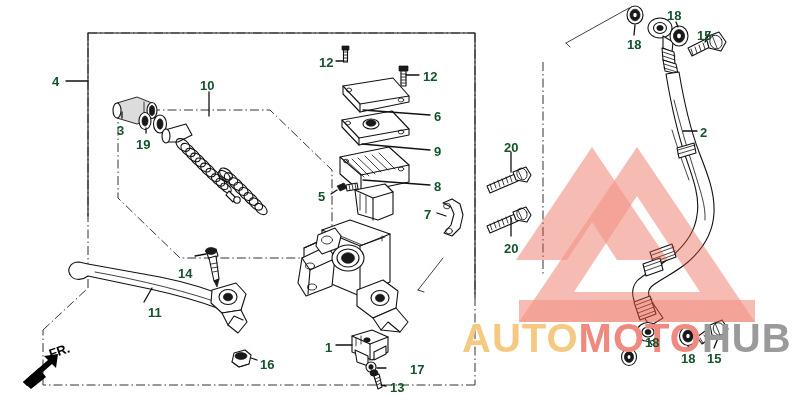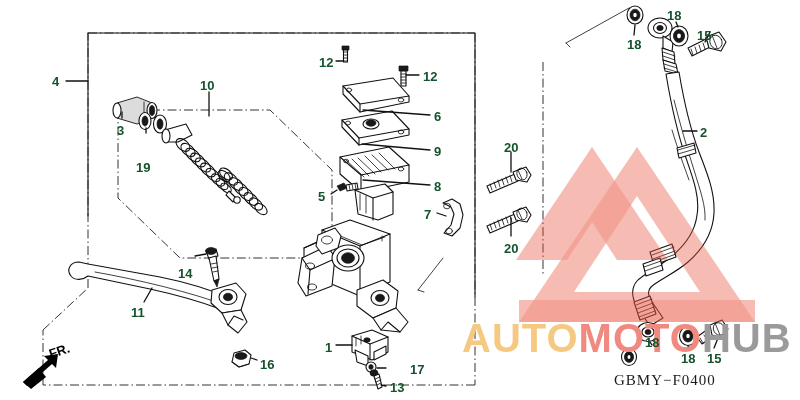--- a/index.html
+++ b/index.html
@@ -472,42 +472,41 @@
   <div id="watermark">
     <div class="wm-text">
       <span class="wm-a">AUTO</span><span class="wm-m">MOTO</span><span class="wm-h">HUB</span>
     </div>
   </div>
 
   <div id="callout-layer">
       <div class="callout" style="left: 52px; top: 75px;">4</div>
       <div class="callout" style="left: 200px; top: 79px;">10</div>
       <div class="callout" style="left: 117px; top: 124px;">3</div>
-      <div class="callout" style="left: 136px; top: 138px; margin-top: 23px;">19</div>
+      <div class="callout" style="left: 136px; top: 138px;">19</div>
       <div class="callout" style="left: 319px; top: 56px;">12</div>
       <div class="callout" style="left: 423px; top: 70px;">12</div>
       <div class="callout" style="left: 434px; top: 110px;">6</div>
       <div class="callout" style="left: 434px; top: 145px;">9</div>
       <div class="callout" style="left: 434px; top: 180px;">8</div>
       <div class="callout" style="left: 318px; top: 190px;">5</div>
       <div class="callout" style="left: 424px; top: 208px;">7</div>
       <div class="callout" style="left: 504px; top: 141px;">20</div>
       <div class="callout" style="left: 504px; top: 242px;">20</div>
       <div class="callout" style="left: 178px; top: 251px; margin-top: 16px;">14</div>
-      <div class="callout" style="left: 131px; top: 306px; text-align: right;">11</div>
+      <div class="callout" style="left: 148px; top: 306px; text-align: right;">11</div>
       <div class="callout" style="left: 260px; top: 358px; text-align: center;">16</div>
       <div class="callout" style="left: 325px; top: 341px;">1</div>
       <div class="callout" style="left: 410px; top: 363px; text-align: center;">17</div>
       <div class="callout" style="left: 390px; top: 381px; text-align: center;">13</div>
       <div class="callout" style="left: 627px; top: 38px;">18</div>
       <div class="callout" style="left: 667px; top: 9px;">18</div>
       <div class="callout" style="left: 697px; top: 29px;">15</div>
       <div class="callout" style="left: 700px; top: 126px;">2</div>
       <div class="callout" style="left: 645px; top: 336px;">18</div>
       <div class="callout" style="left: 681px; top: 352px;">18</div>
       <div class="callout" style="left: 707px; top: 352px;">15</div>
     </div>
 
   <div class="fr-label">FR.</div>
 
-  <div class="partno">GBMY−F0400</div>
 
 </div>
 
 </body></html>

